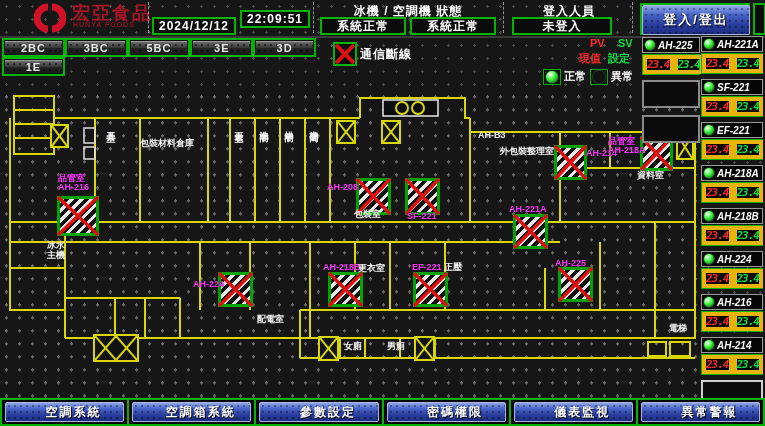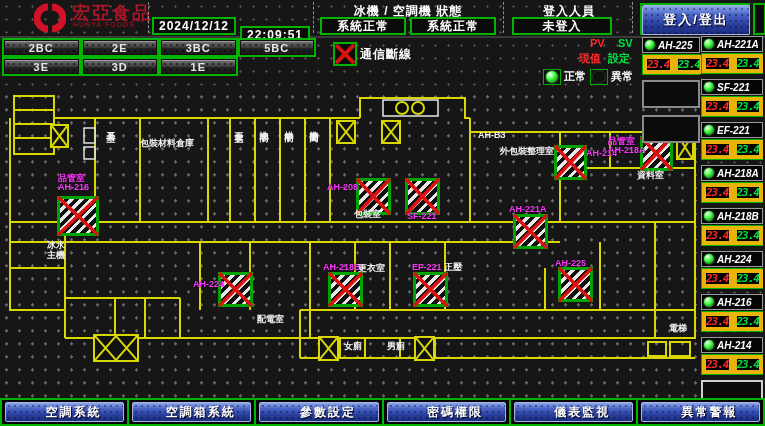--- a/index.html
+++ b/index.html
@@ -18,21 +18,21 @@
   .logo-text{color:#a81526;font-weight:bold;font-size:18px;letter-spacing:2px;line-height:14px;}
   .logo-sub{color:#8d1120;font-weight:bold;font-size:7px;letter-spacing:1px;}
   .btn-blue{background-image:radial-gradient(rgba(0,0,20,.35) 1px, transparent 1.4px),
       linear-gradient(180deg,#8fa8e8 0%,#4a66c8 30%,#2a3f9e 65%,#1c2c80 100%);
     background-size:6px 6px,100% 100%;
     border:1px solid #a8b6e0;border-radius:2px;color:#fff;font-weight:bold;
     text-shadow:1px 1px 1px #001;display:flex;align-items:center;justify-content:center;cursor:pointer;}
   .gwrap{border:2px solid #00b400;background:#0b0b0b;}
   
   #floor-grid{position:absolute;left:2px;top:38px;width:314px;display:grid;
-    grid-template-columns:repeat(4,1fr);}
+    grid-template-columns:repeat(5,1fr);}
   .fcell{border:2px solid #00b400;background:#0d0d0d;padding:1px;height:13px;}
   .fbtn{height:13px;line-height:13px;text-align:center;color:#e6e6e6;font-weight:bold;font-size:11px;
     letter-spacing:1px;cursor:pointer;border-top:1px solid #9a9a9a;box-sizing:border-box;
     background-image:radial-gradient(rgba(0,0,0,.5) 1px, transparent 1.3px),
       linear-gradient(180deg,#6b6b6b 0%,#3a3a3a 45%,#222 55%,#1a1a1a 100%);
     background-size:6px 6px,100% 100%;}
   
   .xbox{position:absolute;border:2px solid #00b400;background:#0b0b0b;}
   .xbox svg{width:100%;height:100%;display:block;}
   .lglabel{position:absolute;color:#fff;font-weight:bold;font-size:12px;letter-spacing:1px;}
@@ -83,44 +83,41 @@
       <svg width="32" height="30" viewBox="0 0 32 30">
         <path d="M14 4 A11 11 0 0 0 14 26" stroke="#cf1228" stroke-width="7" fill="none"></path>
         <path d="M18 4 A11 11 0 0 1 18 26" stroke="#cf1228" stroke-width="7" fill="none"></path>
       </svg>
     </span>
     <div class="abs logo-text" style="left:72px;top:6px;">宏亞食品</div>
     <div class="abs logo-sub" style="left:73px;top:21px;">HUNYA FOODS</div>
 
     <div class="sep" style="left:148px;"></div>
     <div class="gfield" style="left:152px;top:17px;width:80px;">2024/12/12</div>
-    <div class="gfield" style="left:240px;top:10px;width:66px;margin-top:16px;">22:09:51</div>
+    <div class="gfield" style="left:240px;top:10px;width:66px;">22:09:51</div>
 
     <div class="sep" style="left:313px;"></div>
     <div class="hlabel" style="left:316px;top:3px;width:184px;">冰機 / 空調機 狀態</div>
     <div class="gfield" style="left:320px;top:17px;width:82px;">系統正常</div>
     <div class="gfield" style="left:410px;top:17px;width:82px;">系統正常</div>
 
     <div class="sep" style="left:503px;"></div>
     <div class="hlabel" style="left:505px;top:3px;width:128px;">登入人員</div>
     <div class="gfield" style="left:512px;top:17px;width:96px;">未登入</div>
 
     <div class="sep" style="left:632px;"></div>
     <div class="abs gwrap" style="left:640px;top:3px;width:106px;height:28px;">
       <div class="btn-blue" style="width:100%;height:100%;font-size:13px;letter-spacing:2px;">登入/登出</div>
     </div>
     <div class="abs gwrap" style="left:753px;top:3px;width:9px;height:28px;"></div>
   </div>
 
   <div id="floor-grid">
       <div class="fcell">
        <div class="fbtn">2BC</div>
-     </div>
-      <div class="fcell">
-       <div class="fbtn">2E</div>
      </div>
       <div class="fcell">
        <div class="fbtn">3BC</div>
      </div>
       <div class="fcell">
        <div class="fbtn">5BC</div>
      </div>
       <div class="fcell">
        <div class="fbtn">3E</div>
      </div>

